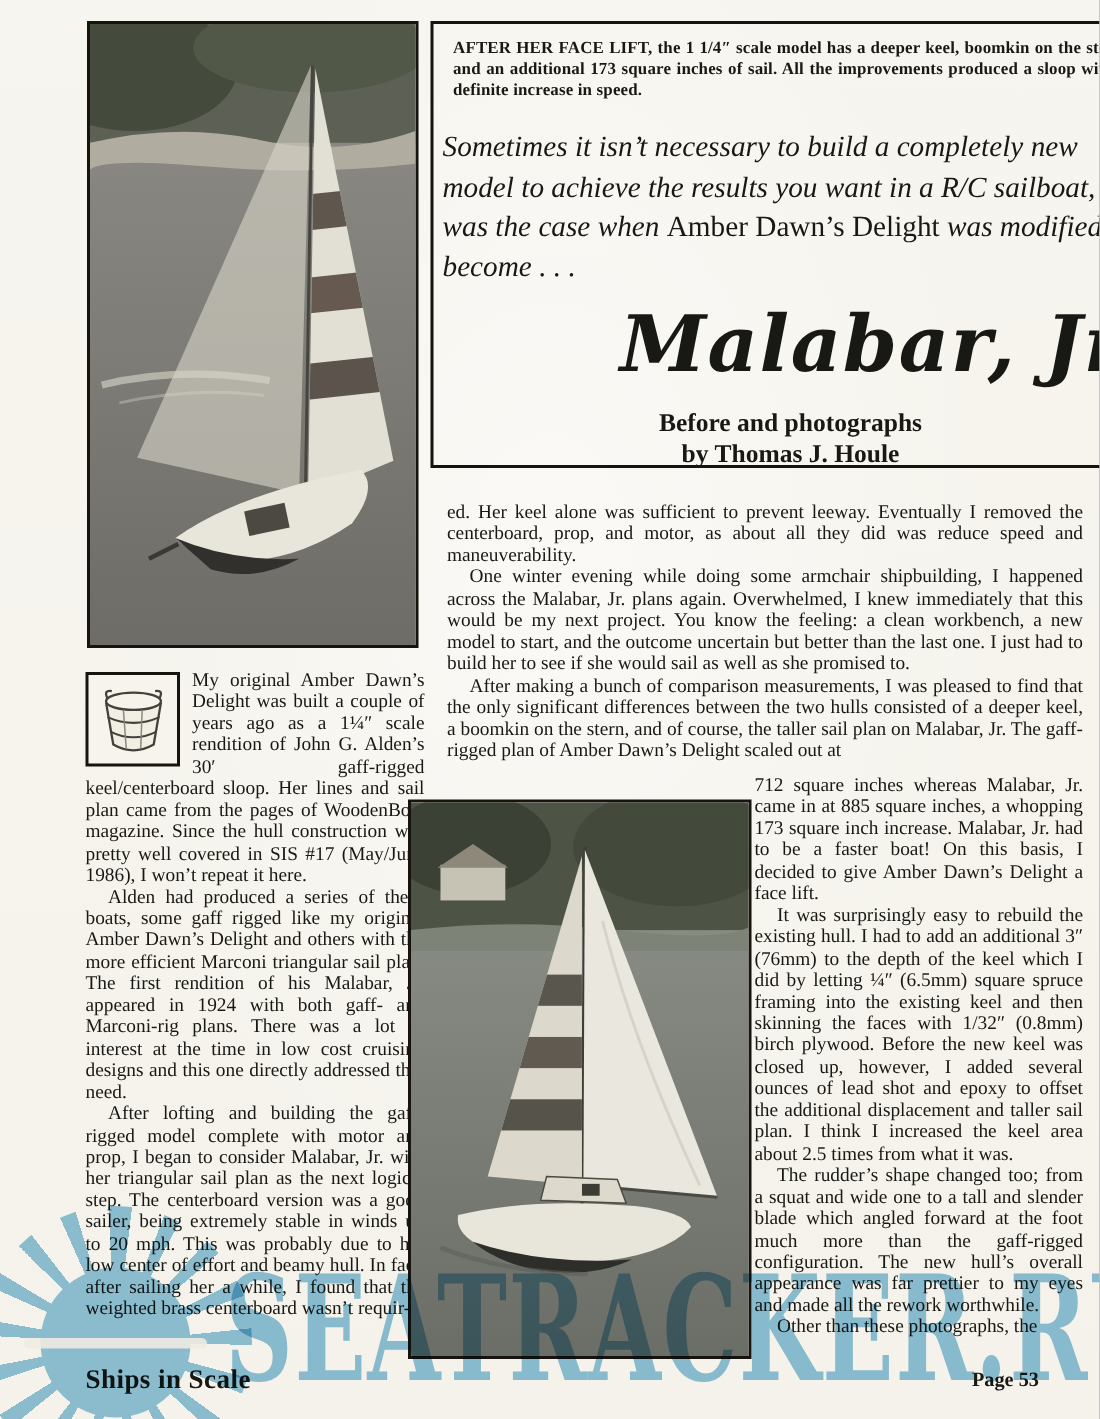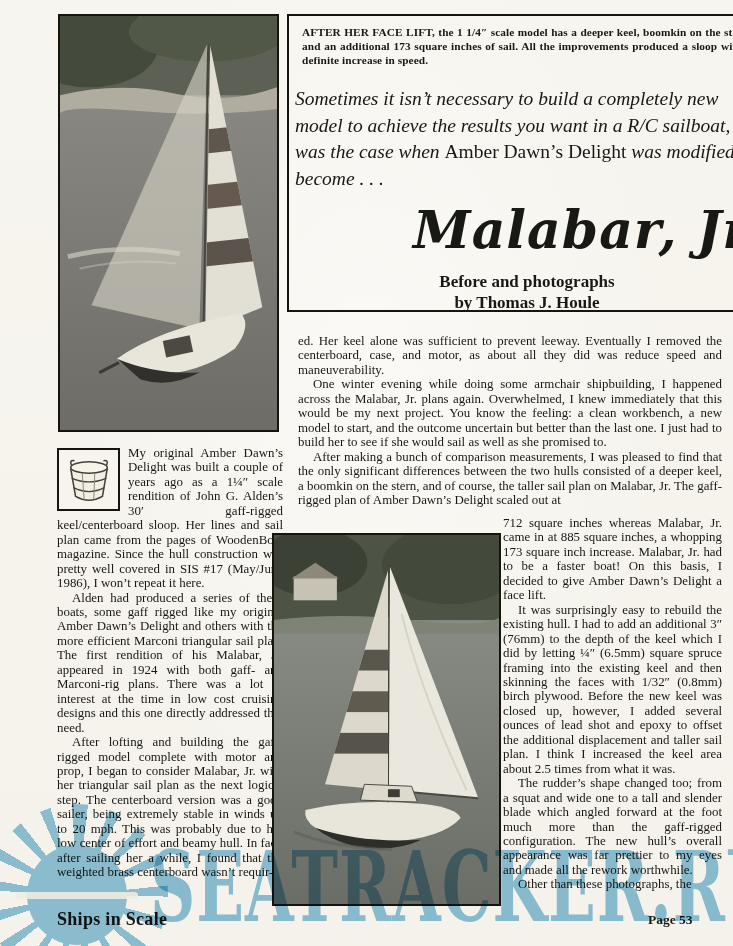--- a/index.html
+++ b/index.html
@@ -90,21 +90,21 @@
       <span>Sometimes it isn’t necessary to build a completely new model to achieve the results you want in a R/C sailboat, as was the case when </span><span class="roman">Amber Dawn’s Delight </span><span>was modified to become . . .</span>
     </div>
     <div class="article-title">Malabar, Jr.</div>
     <div class="byline">
       <div>Before and photographs</div>
       <div>by Thomas J. Houle</div>
     </div>
   </div>
 
   <div class="bodycol col-right-top">
-    <p class="body">ed. Her keel alone was sufficient to prevent leeway. Eventually I removed the centerboard, case, and motor, as about all they did was reduce speed and maneuverability.</p>
+    <p class="body">ed. Her keel alone was sufficient to prevent leeway. Eventually I removed the centerboard, prop, and motor, as about all they did was reduce speed and maneuverability.</p>
     <p class="body">One winter evening while doing some armchair shipbuilding, I happened across the Malabar, Jr. plans again. Overwhelmed, I knew immediately that this would be my next project. You know the feeling: a clean workbench, a new model to start, and the outcome uncertain but better than the last one. I just had to build her to see if she would sail as well as she promised to.</p>
     <p class="body">After making a bunch of comparison measurements, I was pleased to find that the only significant differences between the two hulls consisted of a deeper keel, a boomkin on the stern, and of course, the taller sail plan on Malabar, Jr. The gaff-rigged plan of Amber Dawn’s Delight scaled out at</p>
   </div>
 
   <div class="bodycol col-right-narrow">
     <p class="body">712 square inches whereas Malabar, Jr. came in at 885 square inches, a whopping 173 square inch increase. Malabar, Jr. had to be a faster boat! On this basis, I decided to give Amber Dawn’s Delight a face lift.</p>
     <p class="body">It was surprisingly easy to rebuild the existing hull. I had to add an additional 3″ (76mm) to the depth of the keel which I did by letting ¼″ (6.5mm) square spruce framing into the existing keel and then skinning the faces with 1/32″ (0.8mm) birch plywood. Before the new keel was closed up, however, I added several ounces of lead shot and epoxy to offset the additional displacement and taller sail plan. I think I increased the keel area about 2.5 times from what it was.</p>
     <p class="body">The rudder’s shape changed too; from a squat and wide one to a tall and slender blade which angled forward at the foot much more than the gaff-rigged configuration. The new hull’s overall appearance was far prettier to my eyes and made all the rework worthwhile.</p>
     <p class="body">Other than these photographs, the</p>
   </div>

